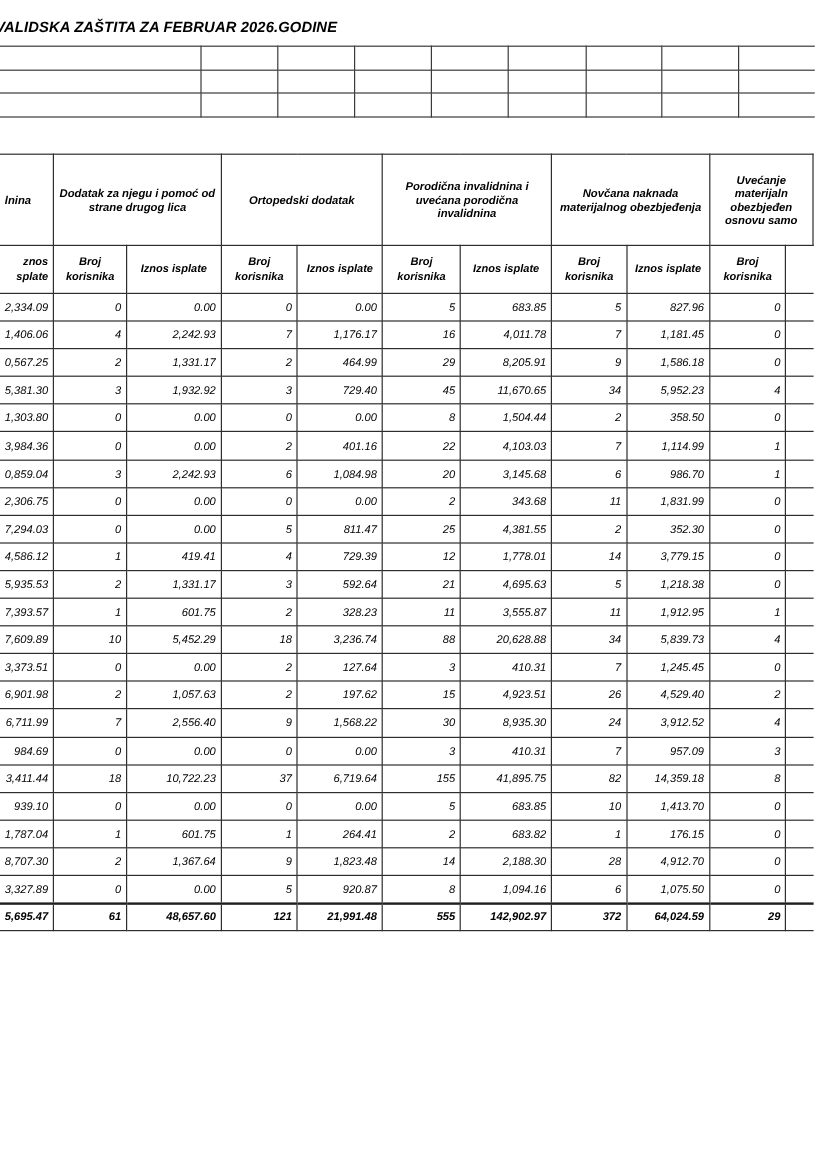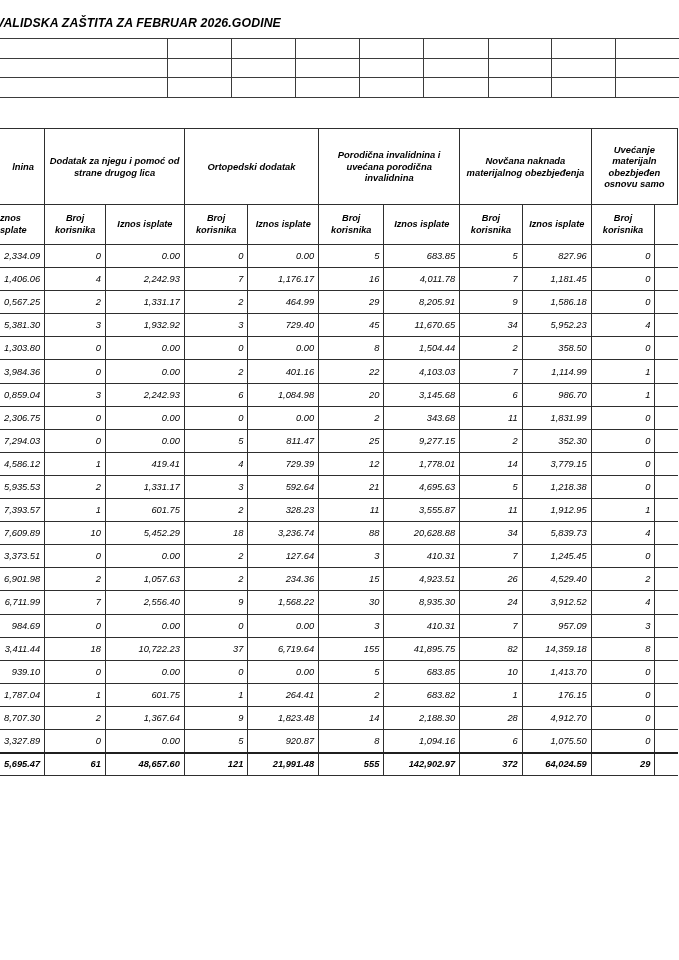--- a/index.html
+++ b/index.html
@@ -78,26 +78,26 @@
   col.c-cnt2      {width:65px;}
   col.c-amt2      {width:73px;}
   col.c-cnt3      {width:67px;}
   col.c-amt3      {width:78px;}
   col.c-cnt4      {width:64px;}
   col.c-amt4      {width:71px;}
   col.c-cnt5      {width:65px;}
   col.c-edge      {width:24px;}
 
   #main-table th.group.cut{
-    text-align:center;
+    text-align:left;
     padding-right:2px;
     overflow:hidden;
   }
   #main-table th.sub.cut-left{
-    text-align:left;padding-left:0;
+    text-align:right;padding-left:0;
   }
   .edge-cell{border-right:none !important;}
 </style>
 </head>
 <body>
 
 <div id="title-bar">
   <span class="title-text">VALIDSKA ZAŠTITA ZA FEBRUAR 2026.GODINE</span>
 </div>
 
@@ -281,21 +281,21 @@
         <td>0</td>
         <td class="edge-cell"></td>
       </tr>
       <tr>
         <td>7,294.03</td>
         <td>0</td>
         <td>0.00</td>
         <td>5</td>
         <td>811.47</td>
         <td>25</td>
-        <td>9,277.15</td>
+        <td>4,381.55</td>
         <td>2</td>
         <td>352.30</td>
         <td>0</td>
         <td class="edge-cell"></td>
       </tr>
       <tr>
         <td>4,586.12</td>
         <td>1</td>
         <td>419.41</td>
         <td>4</td>
@@ -357,21 +357,21 @@
         <td>7</td>
         <td>1,245.45</td>
         <td>0</td>
         <td class="edge-cell"></td>
       </tr>
       <tr>
         <td>6,901.98</td>
         <td>2</td>
         <td>1,057.63</td>
         <td>2</td>
-        <td>234.36</td>
+        <td>197.62</td>
         <td>15</td>
         <td>4,923.51</td>
         <td>26</td>
         <td>4,529.40</td>
         <td>2</td>
         <td class="edge-cell"></td>
       </tr>
       <tr>
         <td>6,711.99</td>
         <td>7</td>

